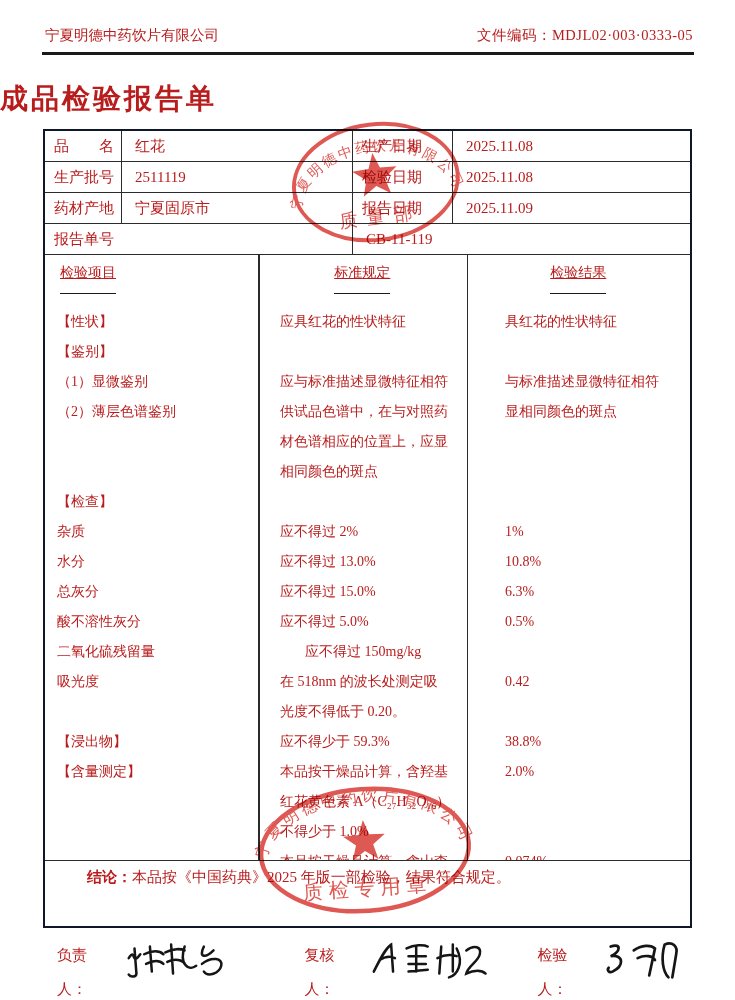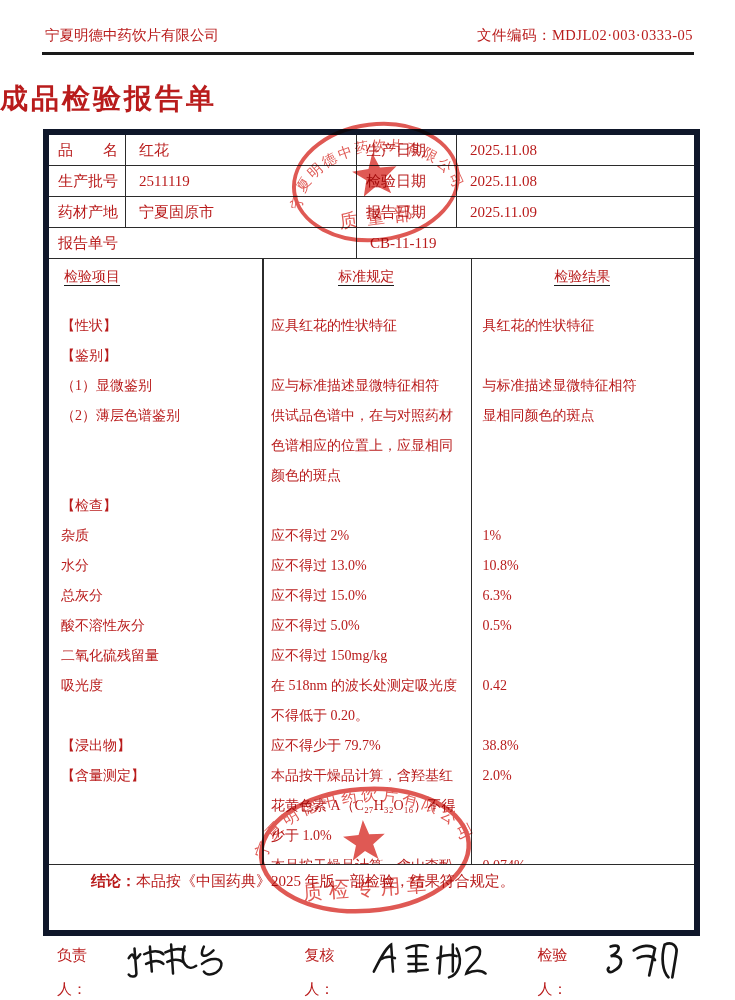--- a/index.html
+++ b/index.html
@@ -10,41 +10,41 @@
   }
   
   .hdr{position:absolute;top:26px;left:45px;width:648px;display:flex;
        justify-content:space-between;font-size:14.5px;}
   .hdr .code{letter-spacing:.5px;}
   .hdr-rule{position:absolute;top:52px;left:42px;width:652px;height:2.5px;background:#1a1a1a;}
   .doc-title{position:absolute;top:80px;left:0;width:735px;text-align:left;
        font-size:28px;font-weight:bold;letter-spacing:3px;}
   
   .report{position:absolute;left:43px;top:129px;width:645px;height:795px;
-          border:6px solid #0f172a;}
+          border:2px solid #0f172a;}
   
   .info{display:grid;grid-template-columns:77px 231px 100px 237px;
         grid-auto-rows:31px;font-size:15px;}
   .info .cell{border-right:1.5px solid #2b2b2b;border-bottom:1.5px solid #2b2b2b;
         display:flex;align-items:center;padding-left:9px;box-sizing:border-box;overflow:hidden;}
   .info .val{padding-left:13px;}
   .info .noR{border-right:none;text-align:right;}
   .info .span2a{grid-column:1 / span 2;}
   .info .span2b{grid-column:3 / span 2;}
   
   .items{position:relative;height:605px;font-size:14px;overflow:hidden;}
   .vline{position:absolute;top:0;bottom:0;width:1.5px;background:#2b2b2b;}
   .vline.v1{left:213px;} .vline.v2{left:421.5px;}
   .cols{display:flex;margin-top:6px;height:24px;line-height:24px;}
   .cols .c{box-sizing:border-box;}
   .cols .c1{width:213px;padding-left:15px;}
   .cols .c2{width:208.5px;text-align:center;}
   .cols .c3{width:223.5px;text-align:center;}
-  .cols span{border-bottom:1px solid #1c1c1c;padding-bottom:1px;}
-  .irow{display:flex;line-height:30px;}
+  .cols span{border-bottom:1px solid #1c1c1c;padding-bottom:13px;text-decoration:underline;}
+  .irow{display:flex;line-height:30px;gap:38px;}
   .irow .c{box-sizing:border-box;}
   .irow .c1{width:213px;padding-left:12px;}
   .irow .c2{width:208.5px;padding-left:9px;padding-right:4px;}
   .irow .c3{width:223.5px;padding-left:12px;}
   .rows{margin-top:22px;}
   
   .concl{border-top:1.5px solid #2b2b2b;height:33px;line-height:33px;
          padding-left:42px;font-size:15px;box-sizing:border-box;}
   .concl .lbl{font-weight:bold;}
   .sigs{position:absolute;left:45px;top:938px;width:648px;display:flex;
@@ -154,21 +154,21 @@
           <div class="c c1">二氧化硫残留量</div>
           <div class="c c2">应不得过 150mg/kg</div>
         </div>
         <div class="irow">
           <div class="c c1">吸光度</div>
           <div class="c c2">在 518nm 的波长处测定吸光度不得低于 0.20。</div>
           <div class="c c3">0.42</div>
         </div>
         <div class="irow">
           <div class="c c1">【浸出物】</div>
-          <div class="c c2">应不得少于 79.7%</div>
+          <div class="c c2">应不得少于 59.3%</div>
           <div class="c c3">38.8%</div>
         </div>
         <div class="irow">
           <div class="c c1">【含量测定】</div>
           <div class="c c2">本品按干燥品计算，含羟基红花黄色素 A（C₂₇H₃₂O₁₆）不得少于 1.0%</div>
           <div class="c c3">2.0%</div>
         </div>
         <div class="irow">
           <div class="c c1"></div>
           <div class="c c2">本品按干燥品计算，含山柰酚（C₁₅H₁₀O₆）不得少于 0.050%</div>

